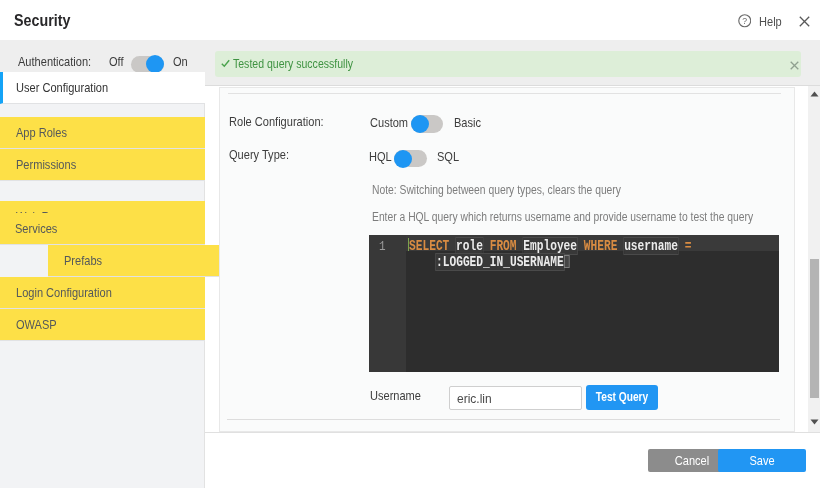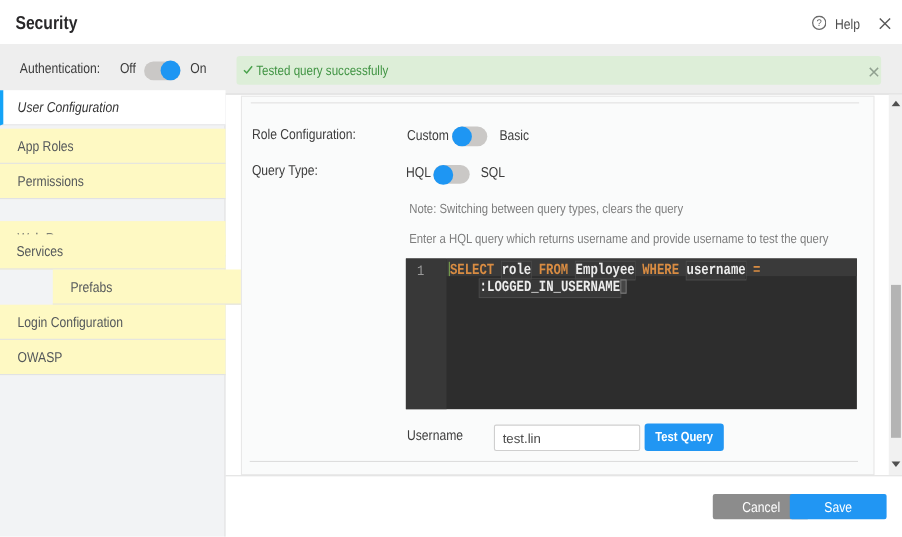--- a/index.html
+++ b/index.html
@@ -20,21 +20,21 @@
 .striptxt { font-size:13px; color:#3b3b3b; top:53.8px; }
 .track { border-radius:9px; background:#cac8c6; }
 .knob { border-radius:50%; background:#1e96f3; }
 
 
 #banner { left:214.5px; top:50.5px; width:586px; height:26px; background:#ddeed8; border-radius:3px; }
 #bannertxt { left:233px; top:57.3px; font-size:12.4px; color:#3f9342; }
 
 
 #side { left:0; top:86px; width:205px; height:402px; background:#f2f3f5; border-right:1px solid #e2e2e2; }
-.sitem { left:0; width:205px; height:32px; background:#fef9c3; border-bottom:1px solid #e1e2e4; font-size:13px; color:#54585b; line-height:31px; padding-left:16px; }
+.sitem { left:0; width:205px; height:32px; background:#fde047; border-bottom:1px solid #e1e2e4; font-size:13px; color:#54585b; line-height:31px; padding-left:16px; }
 .sitem.active { background:#fff; border-left:3px solid #14a3f7; color:#333; padding-left:13px; }
 .sitem div { transform:scaleX(0.85); transform-origin:0 50%; white-space:nowrap; }
 
 
 #panel { left:219px; top:87px; width:576px; height:345px; background:#fafbfb; border:1px solid #e8e8e8; }
 .flabel { font-size:13px; color:#3d3d3d; }
 .ctext { font-size:13px; color:#3d3d3d; }
 .note { font-size:12px; color:#7d7d7d; transform:scaleX(0.86); transform-origin:0 50%; white-space:nowrap; }
 
 
@@ -89,21 +89,21 @@
   <div class="abs" id="banner"></div>
   <svg class="abs" style="left:220.5px; top:59px; width:9px; height:9px;" viewBox="0 0 9 9">
       <path d="M0.8 4.8 L3.3 7.3 L8.2 1.2" stroke="#4aa34c" stroke-width="1.4" fill="none"></path>
     </svg>
   <div class="abs tx" id="bannertxt">Tested query successfully</div>
   <svg class="abs" style="left:790px; top:60.5px; width:9px; height:9px;" viewBox="0 0 9 9">
       <path d="M0.7 0.7 L8.3 8.3 M8.3 0.7 L0.7 8.3" stroke="#90a090" stroke-width="1.3"></path>
     </svg>
 
   <div class="abs" id="side"></div>
-  <div class="abs sitem active" style="top:82px;font-style:italic;">
+  <div class="abs sitem active" style="top:72px;">
       <div>User Configuration</div>
     </div>
   <div class="abs sitem" style="top:117px;">
       <div>App Roles</div>
     </div>
   <div class="abs sitem" style="top:149px;">
       <div>Permissions</div>
     </div>
   <div class="abs sitem" style="top:181px;margin-top:20px;">
       <div>Web Resources</div>
@@ -144,21 +144,21 @@
     <div class="abs" id="gutter"></div>
     <div class="abs" id="lineband"></div>
     <div class="abs" id="lnum">1</div>
     <div class="abs" id="caret"></div>
     <div class="abs codeline" style="left:40.4px; top:3.3px;"><span class="kw">SELECT</span> <span class="hl">role</span> <span class="kw">FROM</span> <span class="hl">Employee</span> <span class="kw">WHERE</span> <span class="hl">username</span> <span class="kw">=</span></div>
     <div class="abs codeline" style="left:66.5px; top:19.4px;"><span class="hl">:LOGGED_IN_USERNAME</span><span id="cursorbox"></span></div>
   </div>
 
   <div class="abs tx" id="userlbl">Username</div>
   <div class="abs" id="userinput"></div>
-  <div class="abs" id="usertxt">test.lin</div>
+  <div class="abs" id="usertxt">eric.lin</div>
   <div class="abs" id="testbtn">
       <div class="txc">Test Query</div>
     </div>
   <div class="abs" id="sep"></div>
 
   <div class="abs" id="sbtrack"></div>
   <div class="abs" id="sbthumb"></div>
   <svg class="abs" style="left:810px; top:91px; width:9px; height:6px;" viewBox="0 0 9 6">
       <path d="M4.5 0.5 L8.5 5.5 L0.5 5.5 Z" fill="#505050"></path>
     </svg>

